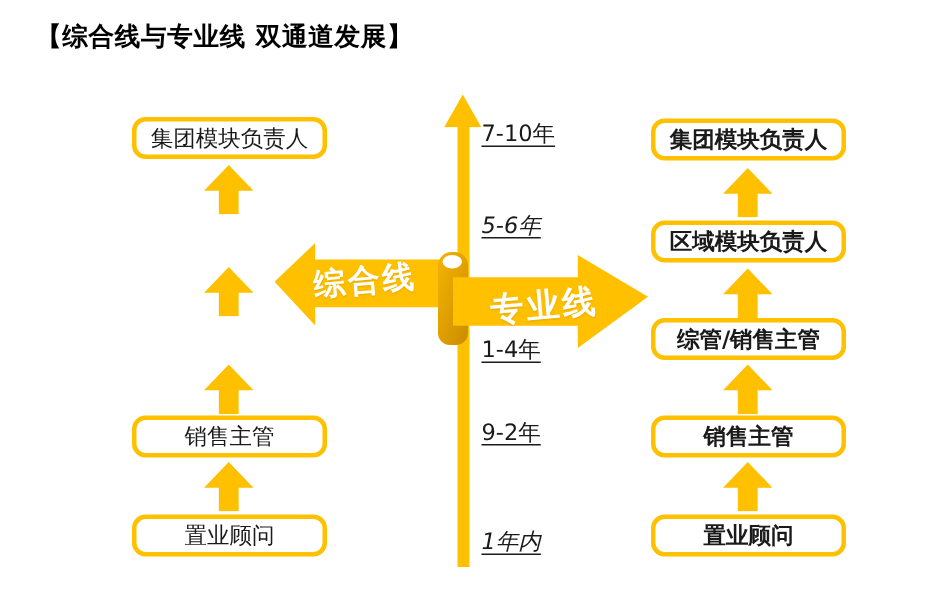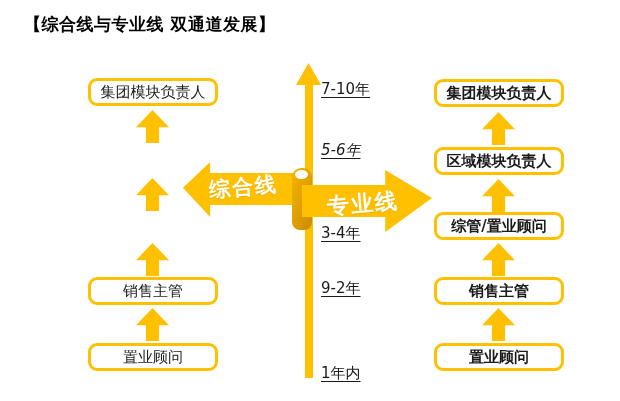--- a/index.html
+++ b/index.html
@@ -42,21 +42,21 @@
   }
   .timeline-head{
     position:absolute;left:296px;top:63px;width:25px;height:22px;background:var(--accent);
     clip-path:polygon(50% 0,100% 100%,0 100%);
   }
   .tenure{
     position:absolute;left:321px;font-size:15px;color:var(--text);
     text-decoration:underline;text-underline-offset:3px;white-space:nowrap;
   }
   .tenure-0{top:80px;} .tenure-1{top:141px;font-style:italic;} .tenure-2{top:224px;}
-  .tenure-3{top:279px;} .tenure-4{top:364px;}
+  .tenure-3{top:279px;} .tenure-4{top:352px;font-style:italic;}
   
   .big-arrow{position:absolute;background:var(--accent);}
   .big-arrow-left{
     left:183px;top:162px;width:118px;height:55px;
     clip-path:polygon(0 47%,23% 0,23% 20%,100% 20%,100% 78%,23% 78%,23% 100%);
   }
   .big-arrow-right{
     left:302px;top:170px;width:130px;height:62px;
     clip-path:polygon(100% 45%,64% 0,64% 24%,0 24%,0 76%,64% 76%,64% 100%);
   }
@@ -82,37 +82,37 @@
 <body>
 
 <div class="canvas">
 
   <div class="page-title">【综合线与专业线  双通道发展】</div>
 
   <div class="timeline-head"></div>
   <div class="timeline-line"></div>
   <div class="tenure tenure-0">7-10年</div>
   <div class="tenure tenure-1">5-6年</div>
-  <div class="tenure tenure-2">3-4年</div>
+  <div class="tenure tenure-2">1-4年</div>
   <div class="tenure tenure-3">9-2年</div>
   <div class="tenure tenure-4">1年内</div>
 
   <div class="role-box col-left" style="top:78px">集团模块负责人</div>
   <div class="up-arrow up-left" style="top:110px"></div>
   <div class="up-arrow up-left" style="top:178px"></div>
   <div class="up-arrow up-left" style="top:243px"></div>
   <div class="role-box col-left" style="top:277px">销售主管</div>
   <div class="up-arrow up-left" style="top:308px"></div>
   <div class="role-box col-left" style="top:343px">置业顾问</div>
 
   <div class="role-box col-right" style="top:79px">集团模块负责人</div>
   <div class="up-arrow up-right" style="top:112px"></div>
   <div class="role-box col-right" style="top:147px">区域模块负责人</div>
   <div class="up-arrow up-right" style="top:179px"></div>
-  <div class="role-box col-right" style="top:212px">综管/置业顾问</div>
+  <div class="role-box col-right" style="top:212px">综管/销售主管</div>
   <div class="up-arrow up-right" style="top:243px"></div>
   <div class="role-box col-right" style="top:277px">销售主管</div>
   <div class="up-arrow up-right" style="top:308px"></div>
   <div class="role-box col-right" style="top:343px">置业顾问</div>
 
   <div class="big-arrow big-arrow-left"></div>
   <div class="ribbon-fold"></div>
   <div class="big-arrow big-arrow-right"></div>
   <div class="arrow-label arrow-label-left">综合线</div>
   <div class="arrow-label arrow-label-right">专业线</div>

